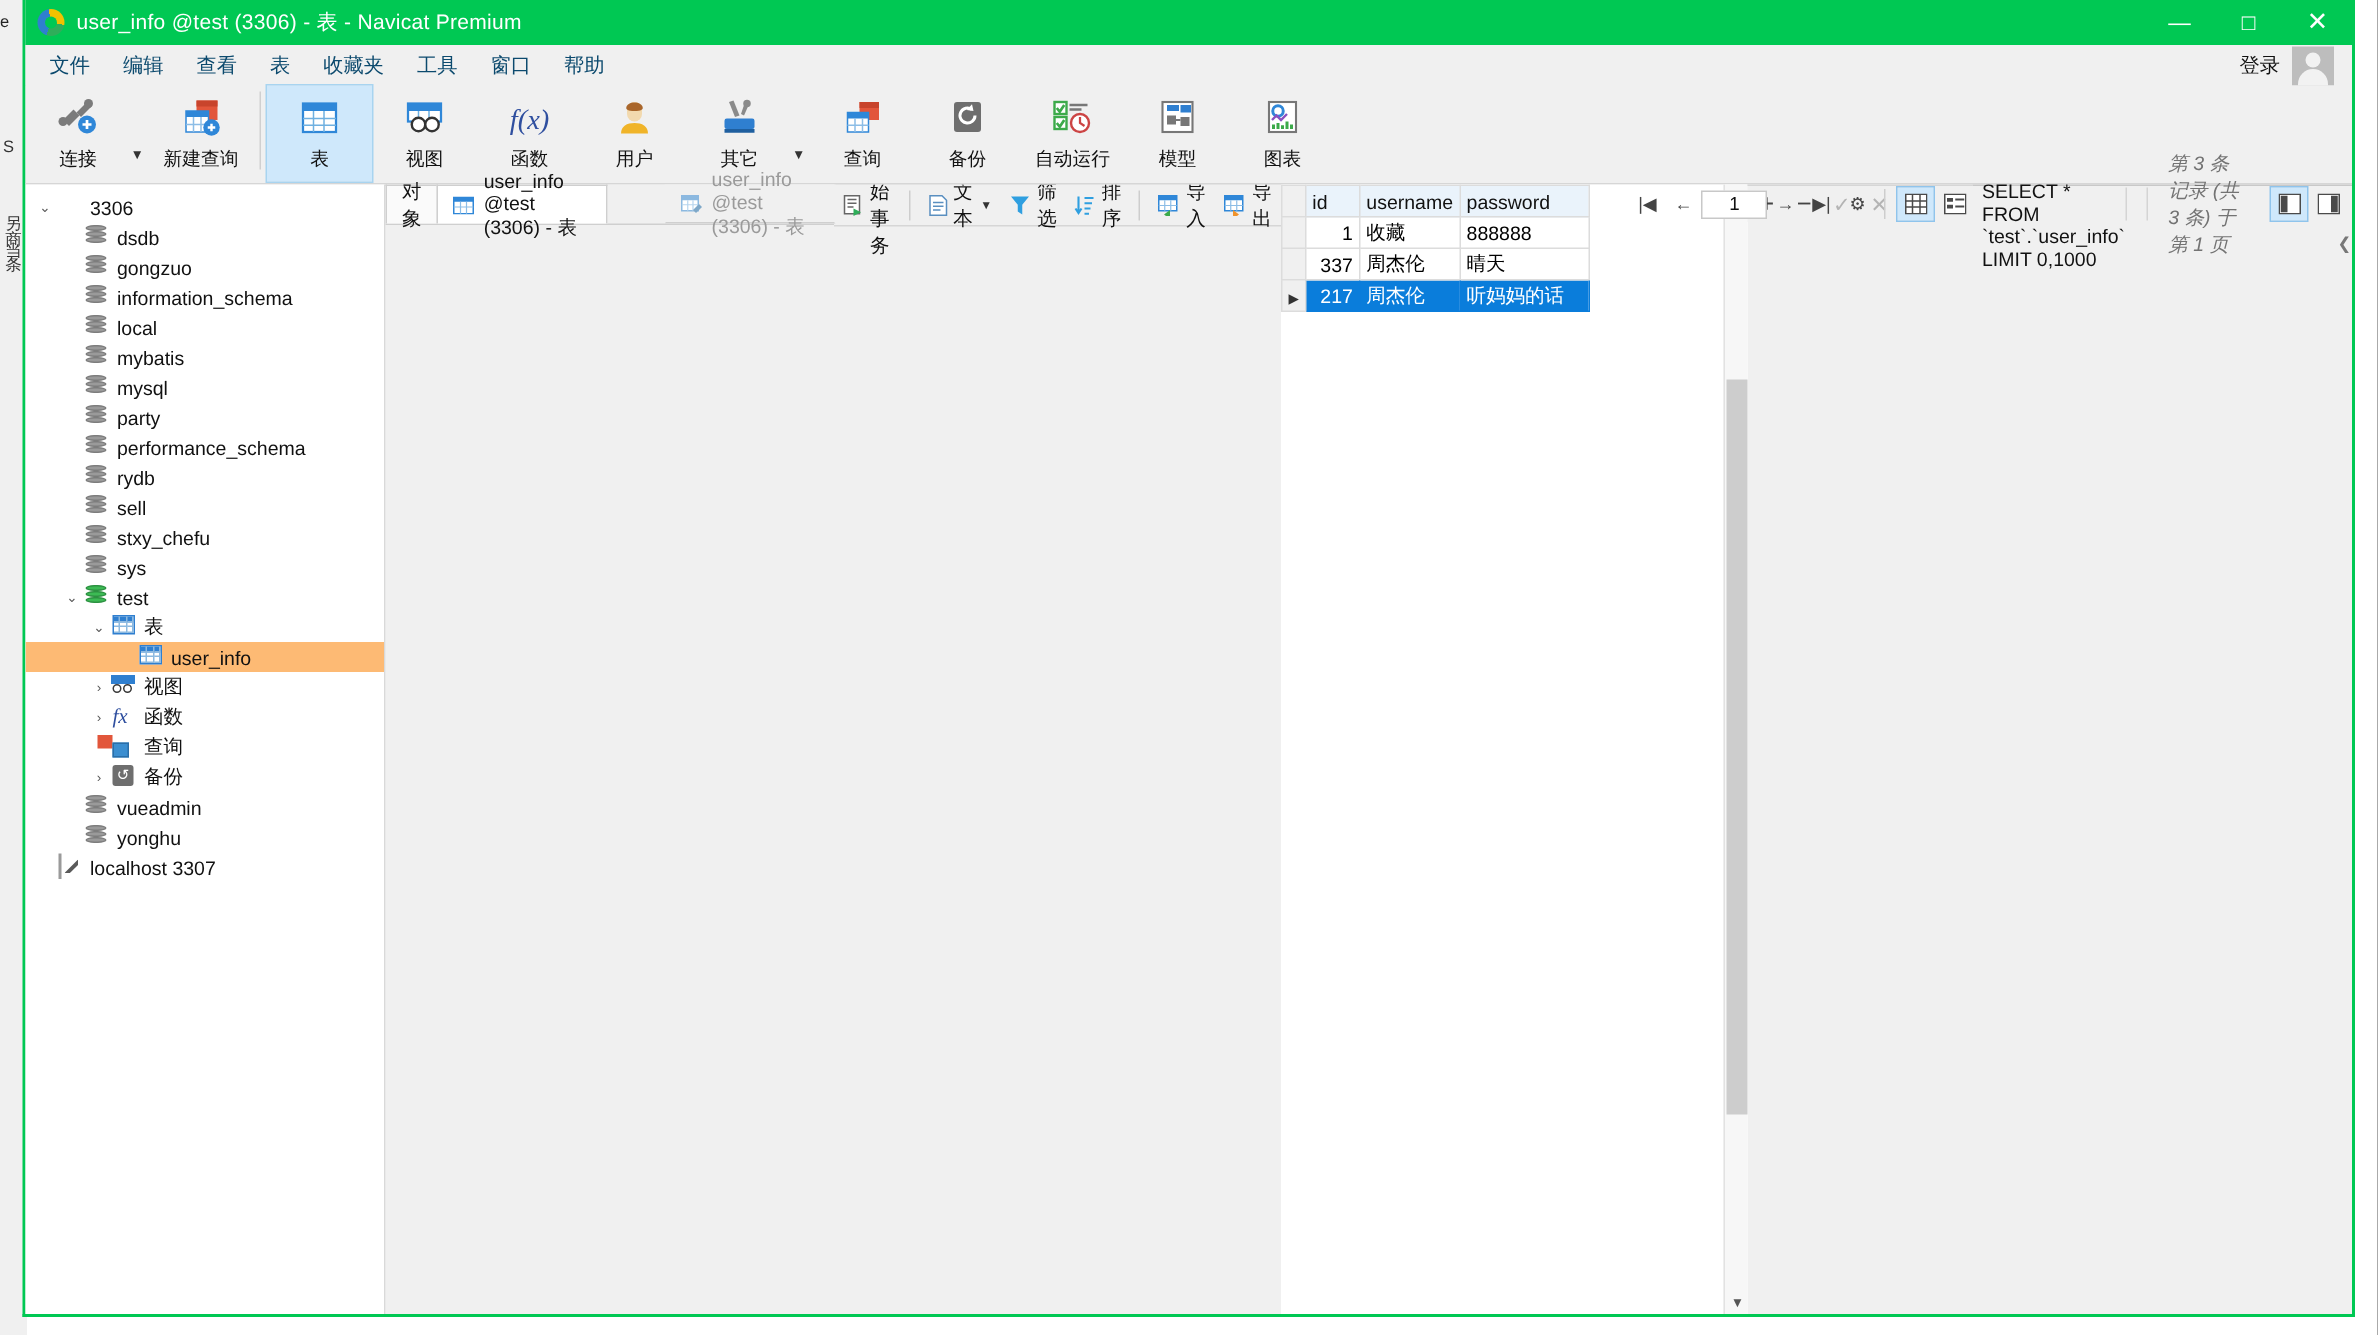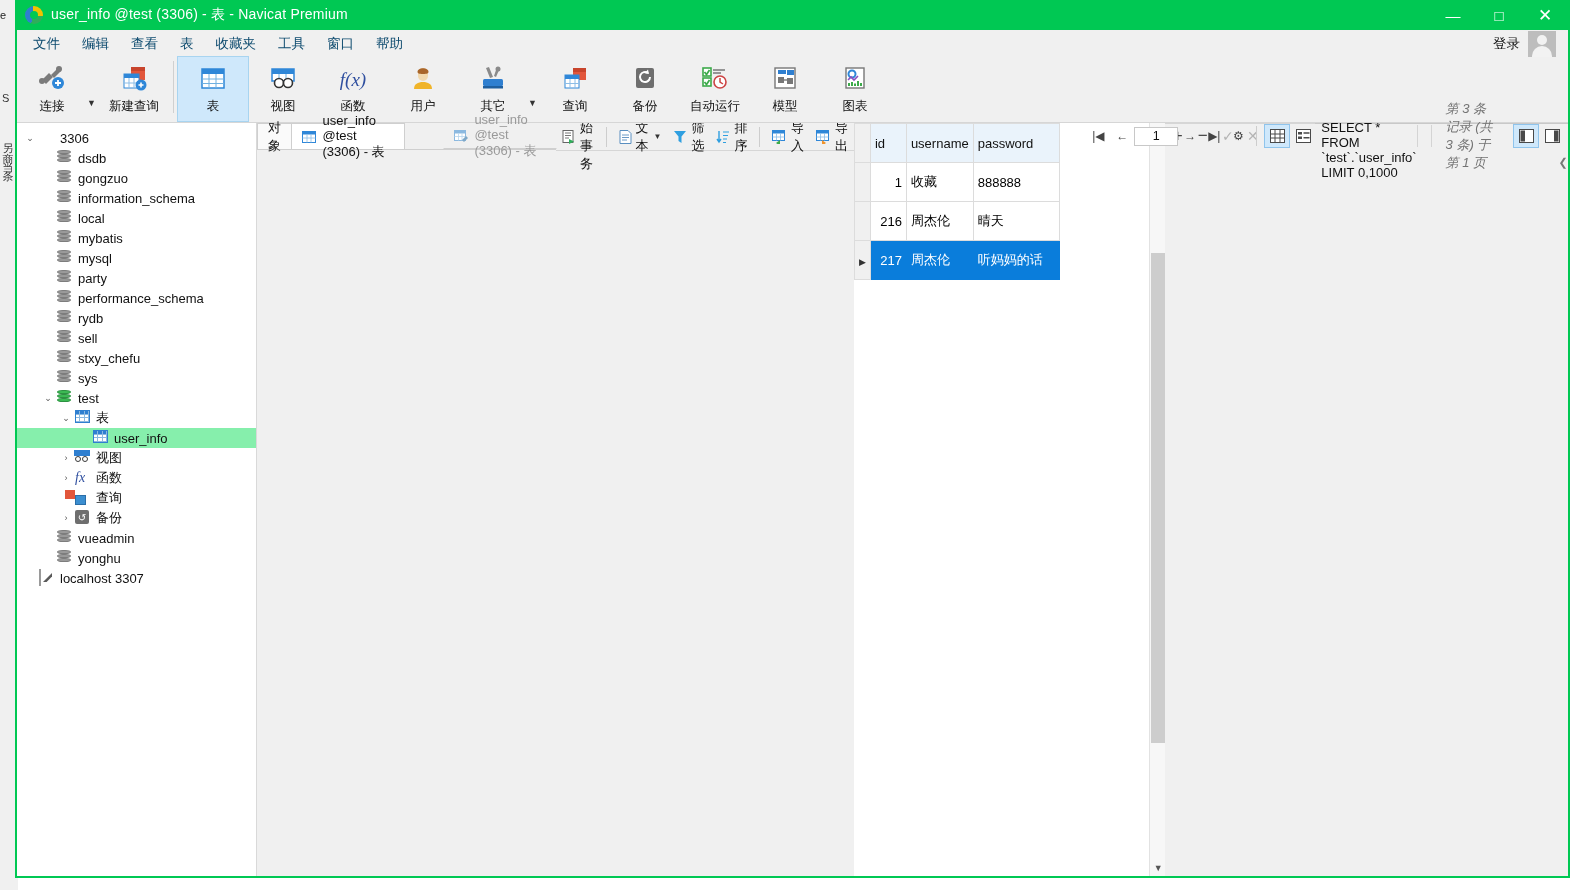--- a/index.html
+++ b/index.html
@@ -62,21 +62,21 @@
   .rb-lbl { font-size:12.5px; color:#111; margin-top:1px; }
   .rb-caret { width:12px; align-self:center; margin-top:26px; color:#333; font-size:9px; }
   .rb-sep { width:1px; height:52px; background:#d0d0d0; margin:4px 4px 0 4px; }
 
   
   .body { flex:1 1 auto; display:flex; min-height:0; }
   .sidebar { width:240px; background:#ffffff; border-right:1px solid #d9d9d9; overflow:hidden;
              position:relative; flex:0 0 240px; }
   .tree { padding-top:5px; font-size:13px; color:#111; }
   .tnode { height:20px; display:flex; align-items:center; white-space:nowrap; }
-  .tnode.sel { background:#86efac; }
+  .tnode.sel { background:#fdba74; }
   .tarrow { width:14px; text-align:center; color:#5a5a5a; font-size:9px; flex:0 0 14px; }
   .tico { width:18px; height:16px; margin-right:5px; flex:0 0 18px; position:relative; }
   .tlabel { font-size:13px; color:#111; }
 
   
   .ico-db { width:14px; height:15px; margin-left:2px; position:relative; }
   .ico-db i { position:absolute; left:0; width:14px; height:4px; border-radius:50%/60%;
               background:#9a9a9a; border:1px solid #7d7d7d; }
   .ico-db i:nth-child(1){ top:0; } .ico-db i:nth-child(2){ top:4px; } .ico-db i:nth-child(3){ top:8px; }
   .ico-db.green i { background:#3cba54; border-color:#2c9141; }
@@ -121,21 +121,21 @@
   .gridtoolbar { height:28px; background:#f0f0f0; display:flex; align-items:center; flex:0 0 28px;
                  border-bottom:1px solid #d6d6d6; }
   .gt-btn { display:flex; align-items:center; height:24px; padding:0 6px; font-size:13px; color:#111; }
   .gt-ico { margin-right:4px; display:flex; align-items:center; }
   .gt-sep { width:1px; height:20px; background:#cdcdcd; margin:0 6px; }
   .gt-caret { font-size:8px; color:#333; margin-left:5px; }
 
   .gridarea { flex:1 1 auto; background:#ffffff; position:relative; min-height:0; display:flex; }
   .gridscroll { flex:1 1 auto; overflow:hidden; position:relative; }
   table.dg { border-collapse:collapse; font-size:13px; }
-  table.dg th, table.dg td { border:1px solid #dcdcdc; height:39px; padding:0 4px; font-weight:normal; }
+  table.dg th, table.dg td { border:1px solid #dcdcdc; height:21px; padding:0 4px; font-weight:normal; }
   table.dg th { background:#eaf3fb; text-align:left; color:#111; font-size:13px; }
   table.dg th.rowhdr, table.dg td.rowhdr { width:16px; min-width:16px; background:#f0f0f0; padding:0; text-align:center; }
   td.c-id { text-align:right; }
   tr.selected td { background:#0a7ddb; color:#ffffff; border-color:#0a7ddb; }
   tr.selected td.rowhdr { background:#f0f0f0; color:#333; border-color:#dcdcdc; }
   .rowmark { font-size:9px; color:#333; }
 
   
   .vscroll { width:16px; background:#f7f7f7; border-left:1px solid #e2e2e2; position:relative; flex:0 0 16px; }
   .vs-arrow { height:16px; display:flex; align-items:center; justify-content:center; font-size:9px; color:#555; }
@@ -656,21 +656,21 @@
               </thead>
               <tbody id="dgbody">
                   <tr class="">
                     <td class="rowhdr"></td>
                     <td class="c-id">1</td>
                     <td>收藏</td>
                     <td>888888</td>
                   </tr>
                   <tr class="">
                     <td class="rowhdr"></td>
-                    <td class="c-id">216</td>
+                    <td class="c-id">337</td>
                     <td>周杰伦</td>
                     <td>晴天</td>
                   </tr>
                   <tr class="selected">
                     <td class="rowhdr"><span class="rowmark">▶</span></td>
                     <td class="c-id">217</td>
                     <td>周杰伦</td>
                     <td>听妈妈的话</td>
                   </tr>
                 </tbody>

